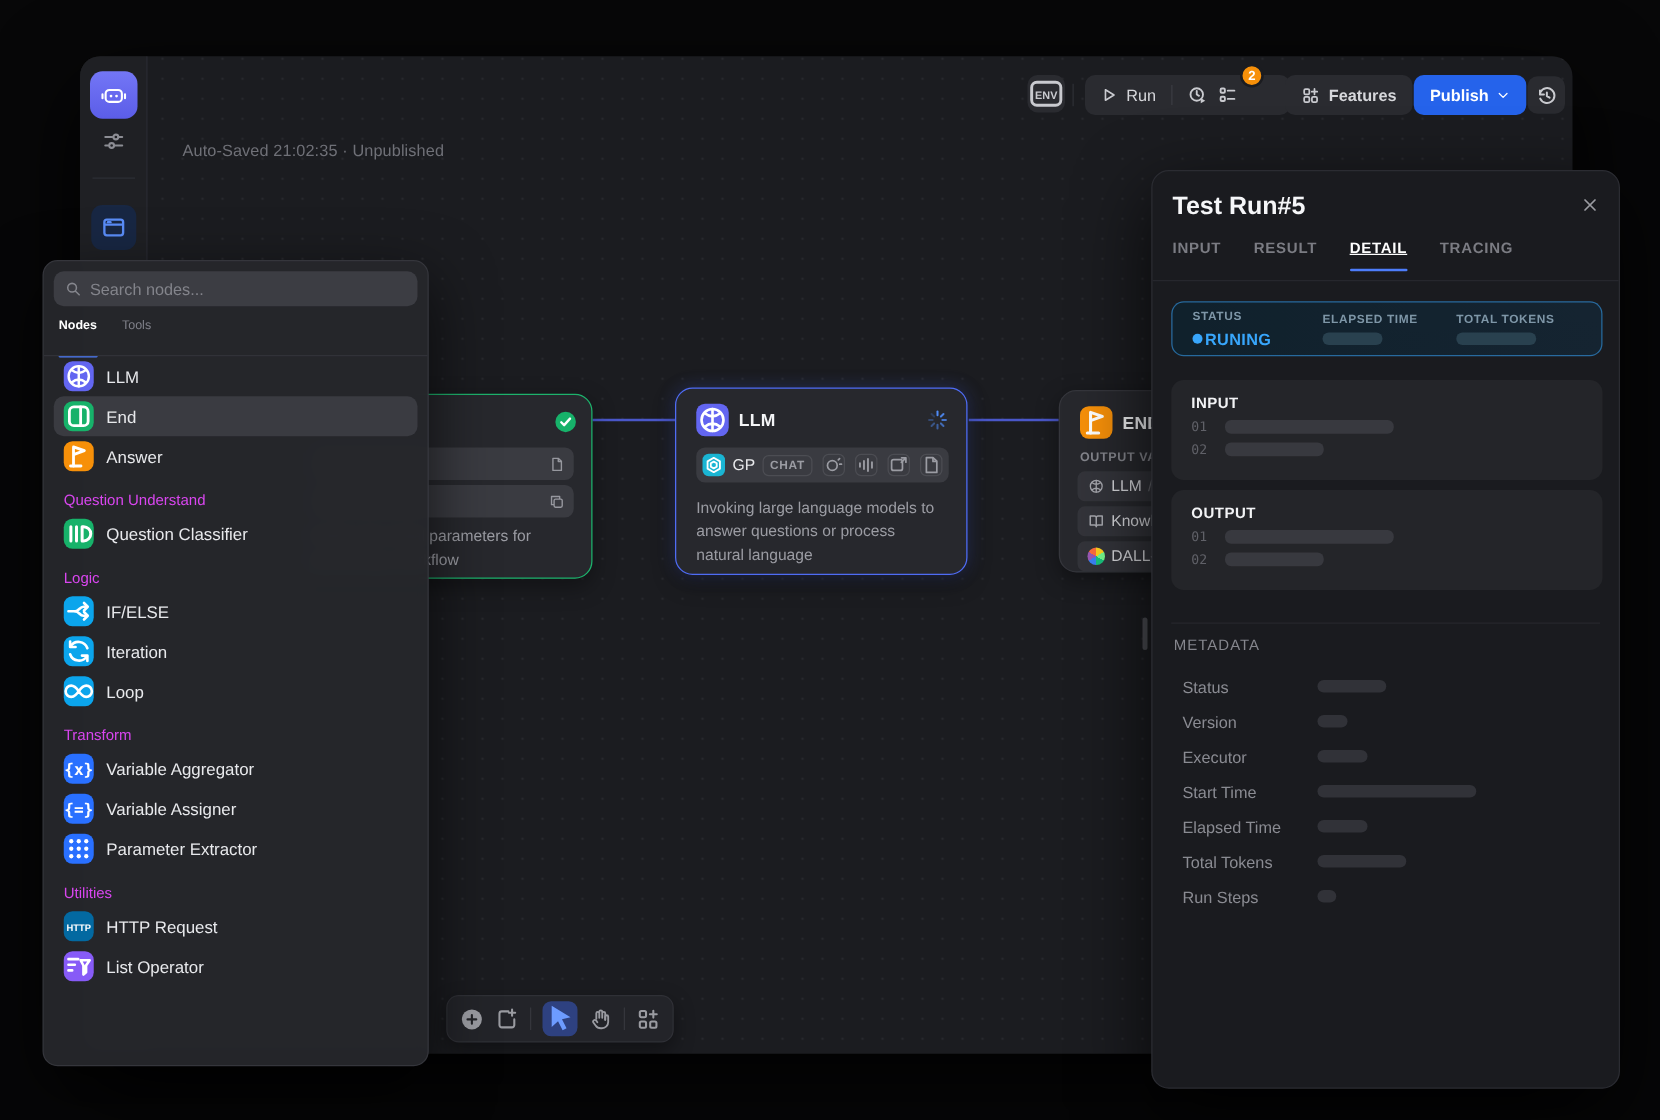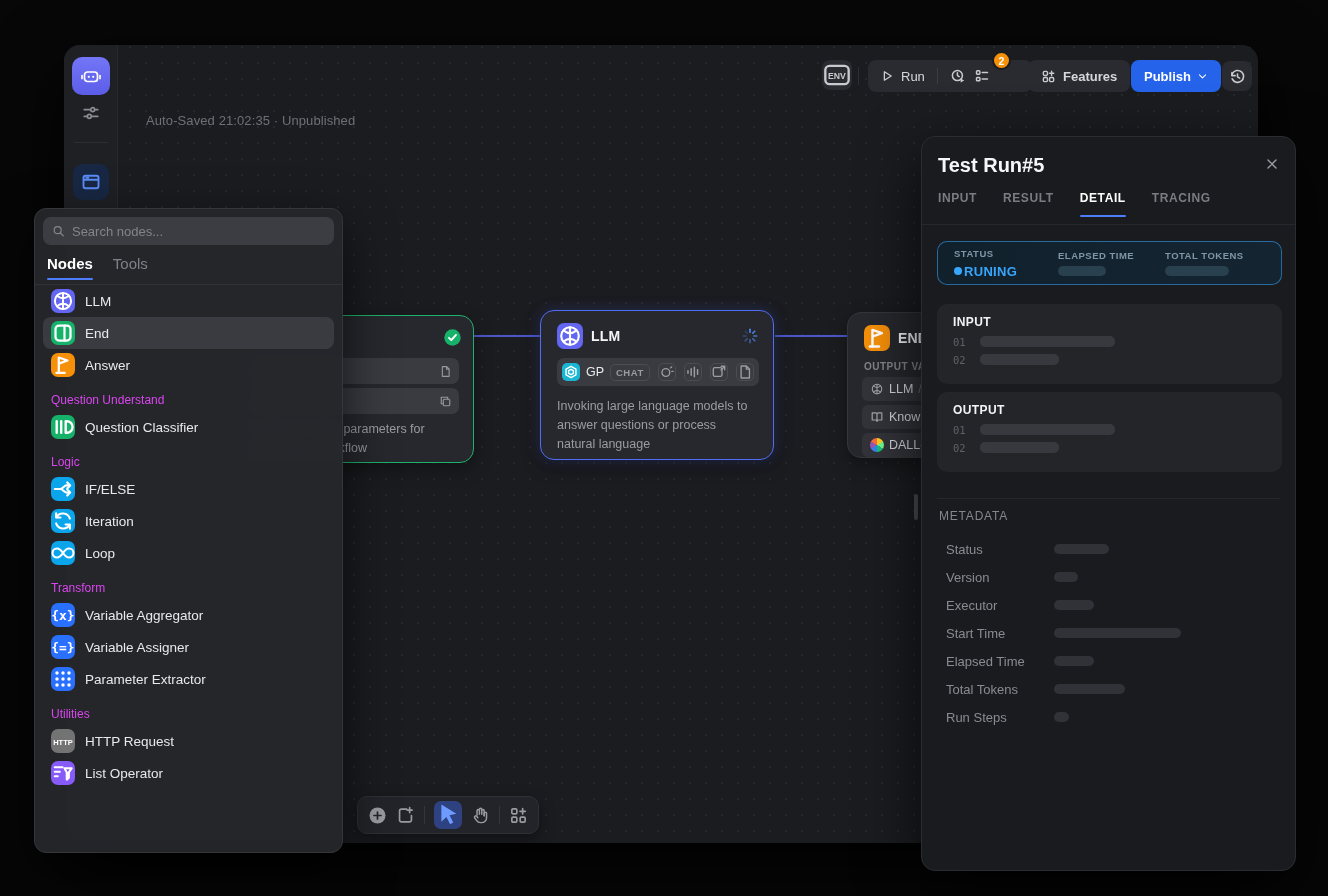--- a/index.html
+++ b/index.html
@@ -107,21 +107,21 @@
   #nodepanel { position:absolute; left:34px; top:208px; width:309px; height:645px;
     background:rgba(37,38,43,.96); border:1px solid #35363c; border-radius:12px; z-index:5;
     box-shadow:0 18px 50px rgba(0,0,0,.65); backdrop-filter:blur(5px); }
   .np-search { position:absolute; left:8px; top:8px; right:8px; height:28px; background:#3c3d43;
     border-radius:8px; display:flex; align-items:center; padding:0 9px; gap:7px; }
   .np-search svg { width:14px; height:14px; color:#85868d; flex:none; }
   .np-search input { background:transparent; border:none; outline:none; color:#dcdde1;
     font-size:13px; width:100%; font-family:inherit; }
   .np-search input::placeholder { color:#83848b; }
   .np-tabs { position:absolute; left:12px; top:46px; display:flex; gap:20px; }
-  .np-tab { font-size:15px; color:#80818a; padding-bottom:8px; position:relative; }
+  .np-tab { font-size:10px; color:#80818a; padding-bottom:20px; position:relative; }
   .np-tab.active { color:#fff; font-weight:700; }
   .np-tab.active::after { content:""; position:absolute; left:0; right:0; bottom:0; height:2px;
     background:#4d7dfb; border-radius:2px; }
   .np-div { position:absolute; left:0; right:0; top:75px; height:1px; background:#313238; }
   .np-list { position:absolute; left:8px; right:8px; top:76px; }
   .nl-entry.item { height:32px; display:flex; align-items:center; gap:10px; padding:0 8px;
     border-radius:8px; cursor:pointer; }
   .nl-entry.item.hover { background:#3a3b41; }
   .nl-entry.item .nl-icon { width:24px; height:24px; border-radius:7px; color:#fff; flex:none;
     display:flex; align-items:center; justify-content:center; }
@@ -134,21 +134,21 @@
   #runpanel { position:absolute; left:921px; top:136px; width:375px; height:735px;
     background:#1a1b1f; border:1px solid #2b2c32; border-radius:14px; z-index:6;
     box-shadow:0 20px 60px rgba(0,0,0,.75); }
   .rp-title { position:absolute; left:16px; top:17px; font-size:20px; font-weight:700; color:#f5f6f8; }
   .rp-close { position:absolute; right:14px; top:18px; width:18px; height:18px; color:#9b9ca2;
     display:flex; align-items:center; justify-content:center; cursor:pointer; }
   .rp-close svg { width:12px; height:12px; }
   .rp-tabs { position:absolute; left:16px; top:54px; right:16px; display:flex; gap:26px; }
   .rp-tab { font-size:12px; font-weight:600; letter-spacing:.6px; color:#7b7c83;
     padding-bottom:12px; position:relative; }
-  .rp-tab.active { color:#fff; }
+  .rp-tab.active { color:#fff;text-decoration:underline; }
   .rp-tab.active::after { content:""; position:absolute; left:0; right:0; bottom:0; height:2px;
     background:#4d7dfb; border-radius:2px; }
   .rp-tabdiv { position:absolute; left:0; right:0; top:87px; height:1px; background:#26272d; }
 
   .status-card { position:absolute; left:15px; top:104px; width:345px; height:44px; border-radius:10px;
     border:1px solid rgba(56,166,251,.55); background:linear-gradient(90deg,#10212c,#152431);
     display:flex; align-items:center; padding:0 16px; }
   .sc-col { display:flex; flex-direction:column; gap:5px; }
   .sc-col.c1 { width:104px; } .sc-col.c2 { width:107px; }
   .sc-label { font-size:9.5px; font-weight:600; letter-spacing:.5px; color:#7e96a7; }
@@ -584,21 +584,21 @@
           </span>
           <span class="nl-label">Parameter Extractor</span>
         </div>
 
         <div class="nl-entry header">
 
           <span class="nl-label">Utilities</span>
         </div>
 
         <div class="nl-entry item">
-          <span class="nl-icon" style="background: #737373;">
+          <span class="nl-icon" style="background: #0369a1;">
             <svg viewBox="0 0 16 16" style="width: 100%; height: 100%; display: block;">
               <text x="8" y="10.6" font-size="5" font-weight="700" text-anchor="middle" fill="currentColor" font-family="Liberation Sans, sans-serif">HTTP</text>
             </svg>
           </span>
           <span class="nl-label">HTTP Request</span>
         </div>
 
         <div class="nl-entry item">
           <span class="nl-icon" style="background: rgb(135, 91, 247);">
             <svg viewBox="0 0 16 16" fill="none" stroke="currentColor" stroke-width="1.4" stroke-linecap="round" stroke-linejoin="round" style="width: 100%; height: 100%; display: block;">

